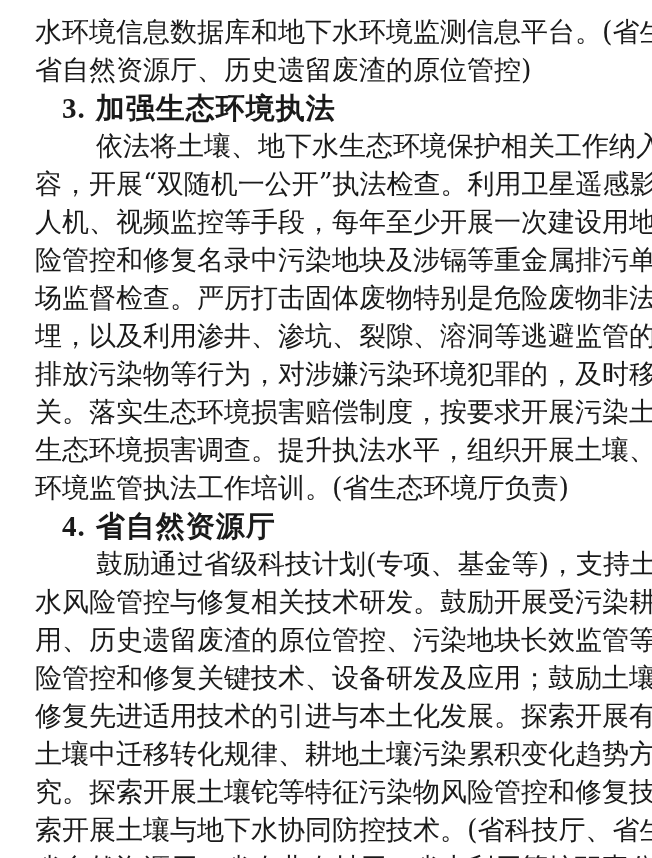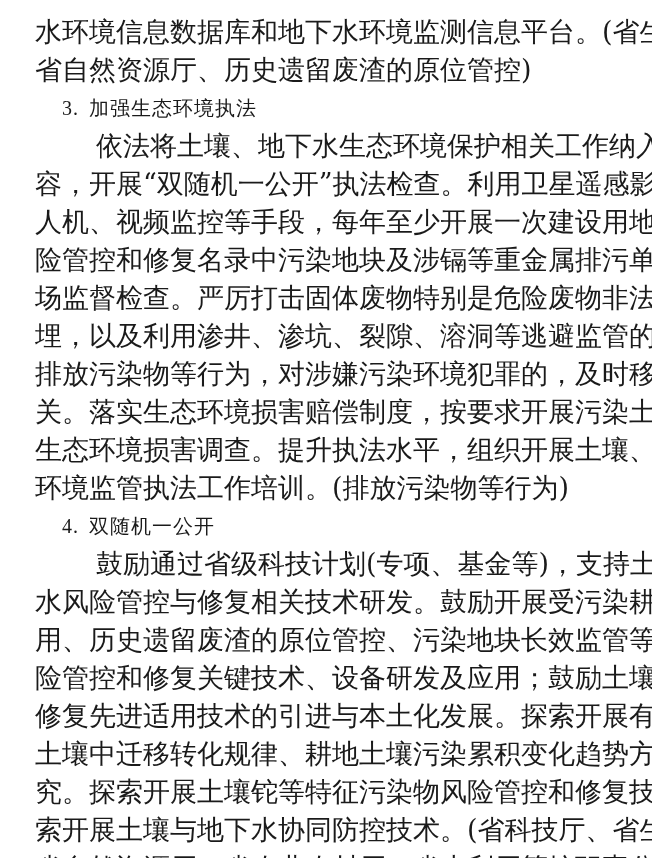--- a/index.html
+++ b/index.html
@@ -15,21 +15,21 @@
     font-size: 27px;
     white-space: nowrap;
     text-align: justify; text-align-last: justify;
     letter-spacing: 0;
   }
   .line.indent { left: 96px; width: 525px; }
   .line.last { text-align-last: left; }
   .heading {
     position: absolute; left: 62px; height: 36px; line-height: 36px;
     font-family: "DejaVu Sans", "Liberation Sans", sans-serif;
-    font-weight: normal; font-size: 20px; letter-spacing: 1px; white-space: nowrap; text-align: center;
+    font-weight: bold; font-size: 29px; letter-spacing: 1px; white-space: nowrap; text-align: center;
   }
   .heading .num { font-family: "Liberation Serif", serif; margin-right: 10px; }
 </style>
 </head>
 <body>
 
 <div class="page">
 
   <div class="line" style="top:14px">水环境信息数据库和地下水环境监测信息平台。(省生态环境厅、</div>
   <div class="line last" style="top:52px">省自然资源厅、历史遗留废渣的原位管控)</div>
@@ -40,24 +40,24 @@
 
   <div class="line indent" style="top:128px">依法将土壤、地下水生态环境保护相关工作纳入日常执法内</div>
   <div class="line" style="top:166px">容，开展“双随机一公开”执法检查。利用卫星遥感影像图、无</div>
   <div class="line" style="top:204px">人机、视频监控等手段，每年至少开展一次建设用地土壤污染风</div>
   <div class="line" style="top:242px">险管控和修复名录中污染地块及涉镉等重金属排污单位的非现</div>
   <div class="line" style="top:280px">场监督检查。严厉打击固体废物特别是危险废物非法倾倒或填</div>
   <div class="line" style="top:318px">埋，以及利用渗井、渗坑、裂隙、溶洞等逃避监管的方式向地下</div>
   <div class="line" style="top:356px">排放污染物等行为，对涉嫌污染环境犯罪的，及时移送至司法机</div>
   <div class="line" style="top:394px">关。落实生态环境损害赔偿制度，按要求开展污染土壤和地下水</div>
   <div class="line" style="top:432px">生态环境损害调查。提升执法水平，组织开展土壤、地下水生态</div>
-  <div class="line last" style="top:470px">环境监管执法工作培训。(排放污染物等行为)</div>
+  <div class="line last" style="top:470px">环境监管执法工作培训。(省生态环境厅负责)</div>
 
   <div class="heading" style="top:508px">
-    <span class="num">4.</span><span>双随机一公开</span>
+    <span class="num">4.</span><span>省自然资源厅</span>
   </div>
 
   <div class="line indent" style="top:546px">鼓励通过省级科技计划(专项、基金等)，支持土壤、地下</div>
   <div class="line" style="top:584px">水风险管控与修复相关技术研发。鼓励开展受污染耕地安全利</div>
   <div class="line" style="top:622px">用、历史遗留废渣的原位管控、污染地块长效监管等土壤污染风</div>
   <div class="line" style="top:660px">险管控和修复关键技术、设备研发及应用；鼓励土壤污染治理与</div>
   <div class="line" style="top:698px">修复先进适用技术的引进与本土化发展。探索开展有关污染物在</div>
   <div class="line" style="top:736px">土壤中迁移转化规律、耕地土壤污染累积变化趋势方法研究等研</div>
   <div class="line" style="top:774px">究。探索开展土壤铊等特征污染物风险管控和修复技术研究。探</div>
   <div class="line" style="top:812px">索开展土壤与地下水协同防控技术。(省科技厅、省生态环境厅、</div>

